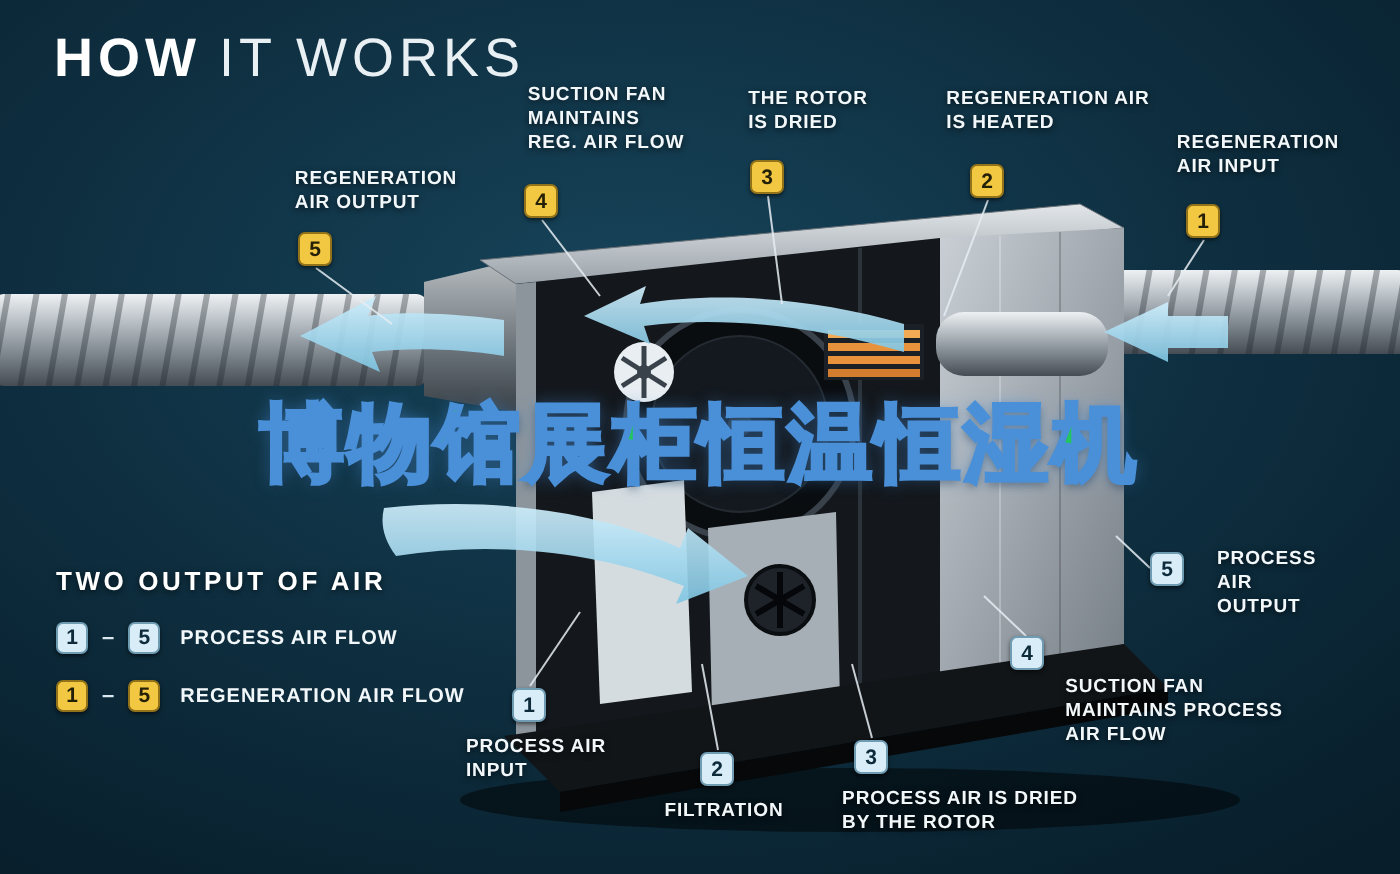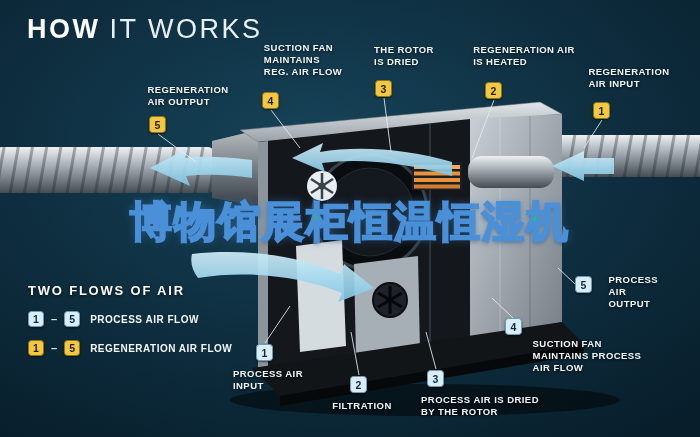--- a/index.html
+++ b/index.html
@@ -194,21 +194,21 @@
   <div class="badge badge-process" style="left:505px; top:318px;">4</div>
   <div class="lbl" style="left:587px; top:338px;">SUCTION FAN
 MAINTAINS PROCESS
 AIR FLOW</div>
 
   <div class="badge badge-process" style="left:575px; top:276px;">5</div>
   <div class="lbl" style="left:639px; top:274px;">PROCESS AIR
 OUTPUT</div>
 
   <div class="legend">
-    <div class="legend-title">TWO FLOWS OF AIR</div>
+    <div class="legend-title">TWO OUTPUT OF AIR</div>
     <div class="legend-row">
       <span class="badge badge-process badge-inline">1</span>
       <span class="legend-dash">–</span>
       <span class="badge badge-process badge-inline">5</span>
       <span class="legend-label">PROCESS AIR FLOW</span>
     </div>
     <div class="legend-row">
       <span class="badge badge-regen badge-inline">1</span>
       <span class="legend-dash">–</span>
       <span class="badge badge-regen badge-inline">5</span>

